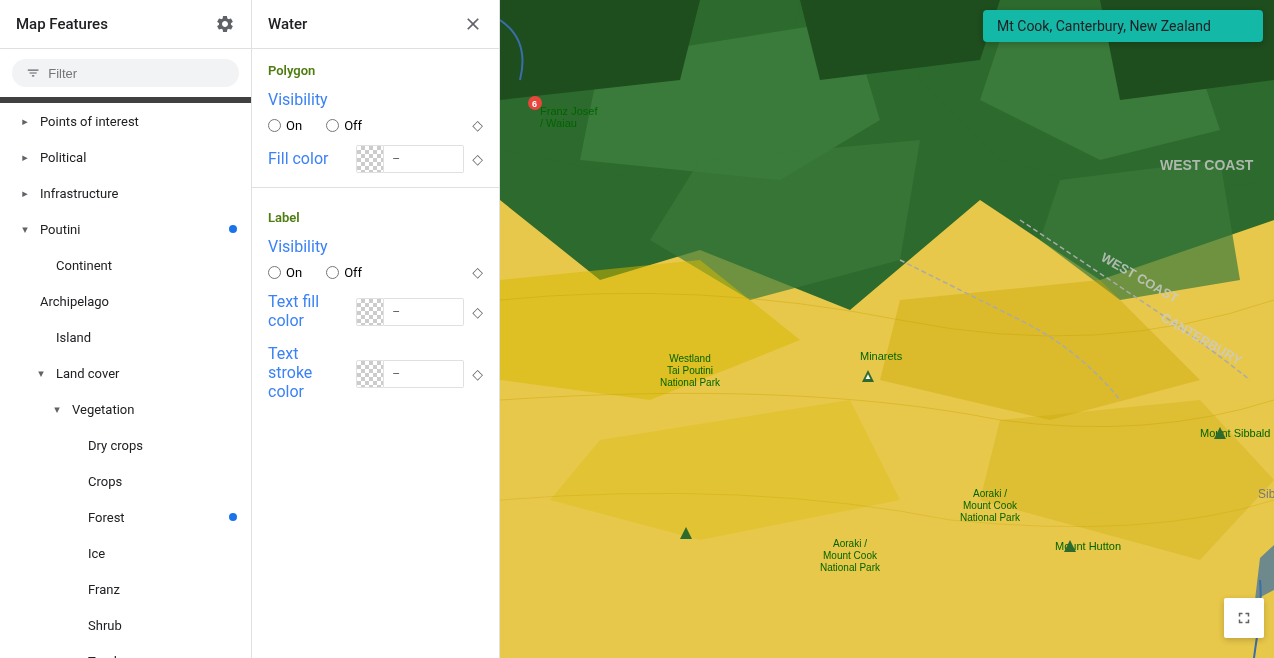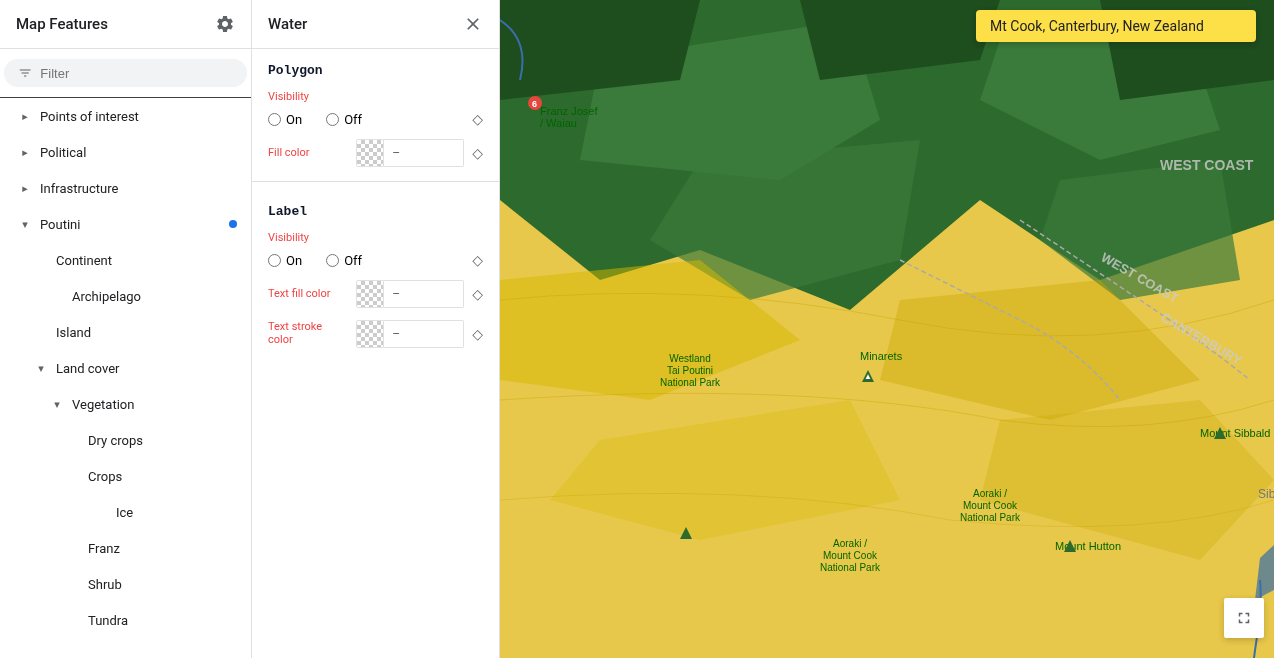--- a/index.html
+++ b/index.html
@@ -31,22 +31,22 @@
     }
     .gear-icon-btn {
       background: none;
       border: none;
       cursor: pointer;
       color: #5f6368;
       display: flex;
       align-items: center;
     }
     .filter-bar {
-      padding: 10px 4px;
-      border-bottom: 1px solid #404040;
+      padding: 10px 12px;
+      border-bottom: 6px solid #404040;
     }
     .filter-input-wrap {
       display: flex;
       align-items: center;
       background: #f1f3f4;
       border-radius: 24px;
       padding: 6px 14px;
       gap: 8px;
     }
     .filter-input {
@@ -114,33 +114,32 @@
       border: none;
       cursor: pointer;
       color: #5f6368;
       font-size: 18px;
       display: flex;
       align-items: center;
     }
     .section-title {
       font-size: 13px;
       font-weight: 600;
-      color: #0f172a;
+      color: #4d7c0f;
       padding: 14px 24px 6px 16px;
-      font-family: Liberation Mono, monospace;
     }
     .field-row {
       padding: 6px 16px;
       display: flex;
       flex-direction: column;
       gap: 6px;
     }
     .field-label {
-      font-size: 11px;
-      color: #ef4444;
+      font-size: 16px;
+      color: #3b82f6;
       margin-bottom: 2px;
     }
     .radio-group {
       display: flex;
       align-items: center;
       gap: 24px;
     }
     .radio-option {
       display: flex;
       align-items: center;
@@ -203,22 +202,22 @@
       position: relative;
       overflow: hidden;
     }
     .map-canvas {
       width: 100%;
       height: 100%;
     }
     .search-bar {
       position: absolute;
       top: 10px;
-      right: 18px;
-      background: #fde047;
+      right: 11px;
+      background: #14b8a6;
       border-radius: 4px;
       padding: 8px 14px;
       font-size: 14px;
       color: #202124;
       box-shadow: 0 2px 6px rgba(0,0,0,0.2);
       min-width: 280px;
     }
     .fullscreen-btn {
       position: absolute;
       bottom: 20px;
@@ -280,21 +279,21 @@
       </div>
       <div class="nav-item" style="padding-left: 16px;">
         <span class="chevron">▾</span>
         <span class="label">Poutini</span>
         <span class="dot"></span>
       </div>
       <div class="nav-item" style="padding-left: 32px;">
         <span class="chevron"></span>
         <span class="label">Continent</span>
       </div>
-      <div class="nav-item" style="padding-left: 48px;">
+      <div class="nav-item" style="padding-left: 16px;">
         <span class="chevron"></span>
         <span class="label">Archipelago</span>
       </div>
       <div class="nav-item" style="padding-left: 32px;">
         <span class="chevron"></span>
         <span class="label">Island</span>
       </div>
       <div class="nav-item" style="padding-left: 32px;">
         <span class="chevron">▾</span>
         <span class="label">Land cover</span>
@@ -304,21 +303,26 @@
         <span class="label">Vegetation</span>
       </div>
       <div class="nav-item" style="padding-left: 64px;">
         <span class="chevron"></span>
         <span class="label">Dry crops</span>
       </div>
       <div class="nav-item" style="padding-left: 64px;">
         <span class="chevron"></span>
         <span class="label">Crops</span>
       </div>
-      <div class="nav-item" style="padding-left: 92px;">
+      <div class="nav-item" style="padding-left: 64px;">
+        <span class="chevron"></span>
+        <span class="label">Forest</span>
+        <span class="dot"></span>
+      </div>
+      <div class="nav-item" style="padding-left: 64px;">
         <span class="chevron"></span>
         <span class="label">Ice</span>
       </div>
       <div class="nav-item" style="padding-left: 64px;">
         <span class="chevron"></span>
         <span class="label">Franz</span>
       </div>
       <div class="nav-item" style="padding-left: 64px;">
         <span class="chevron"></span>
         <span class="label">Shrub</span>

